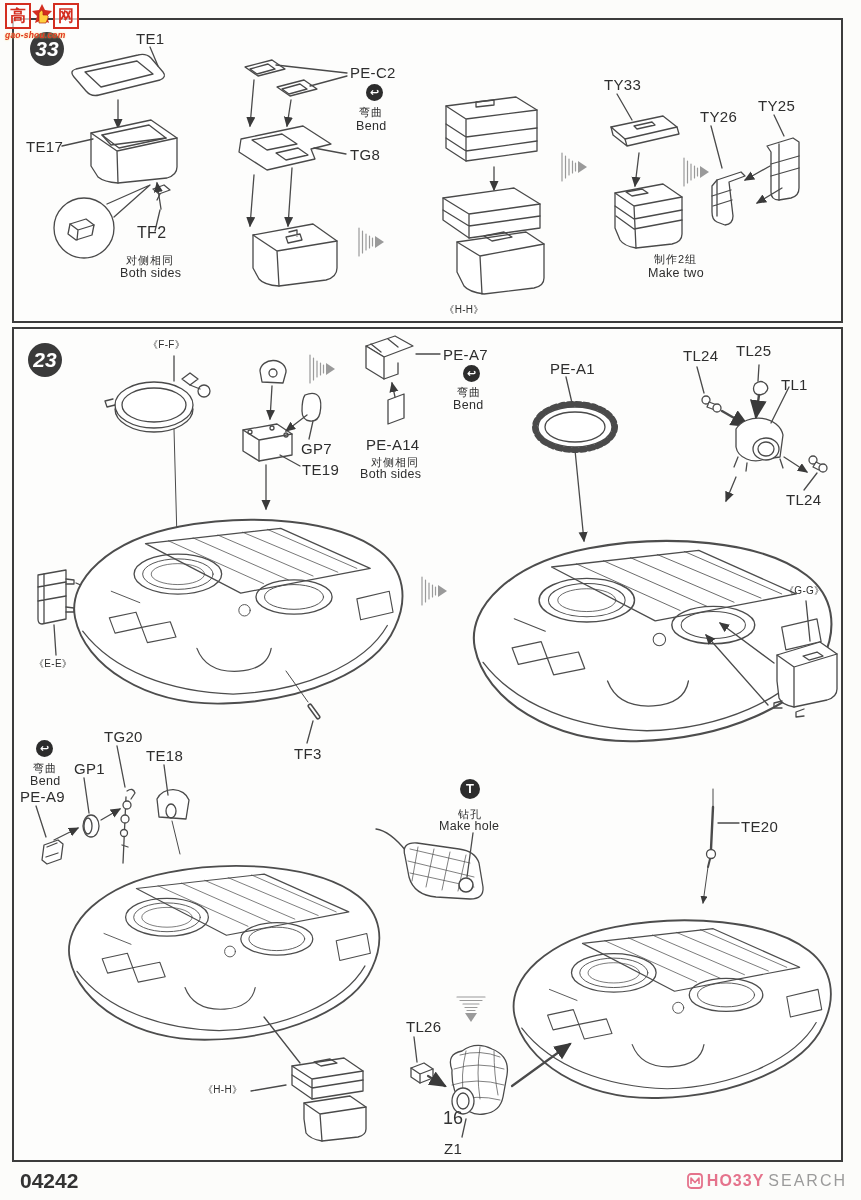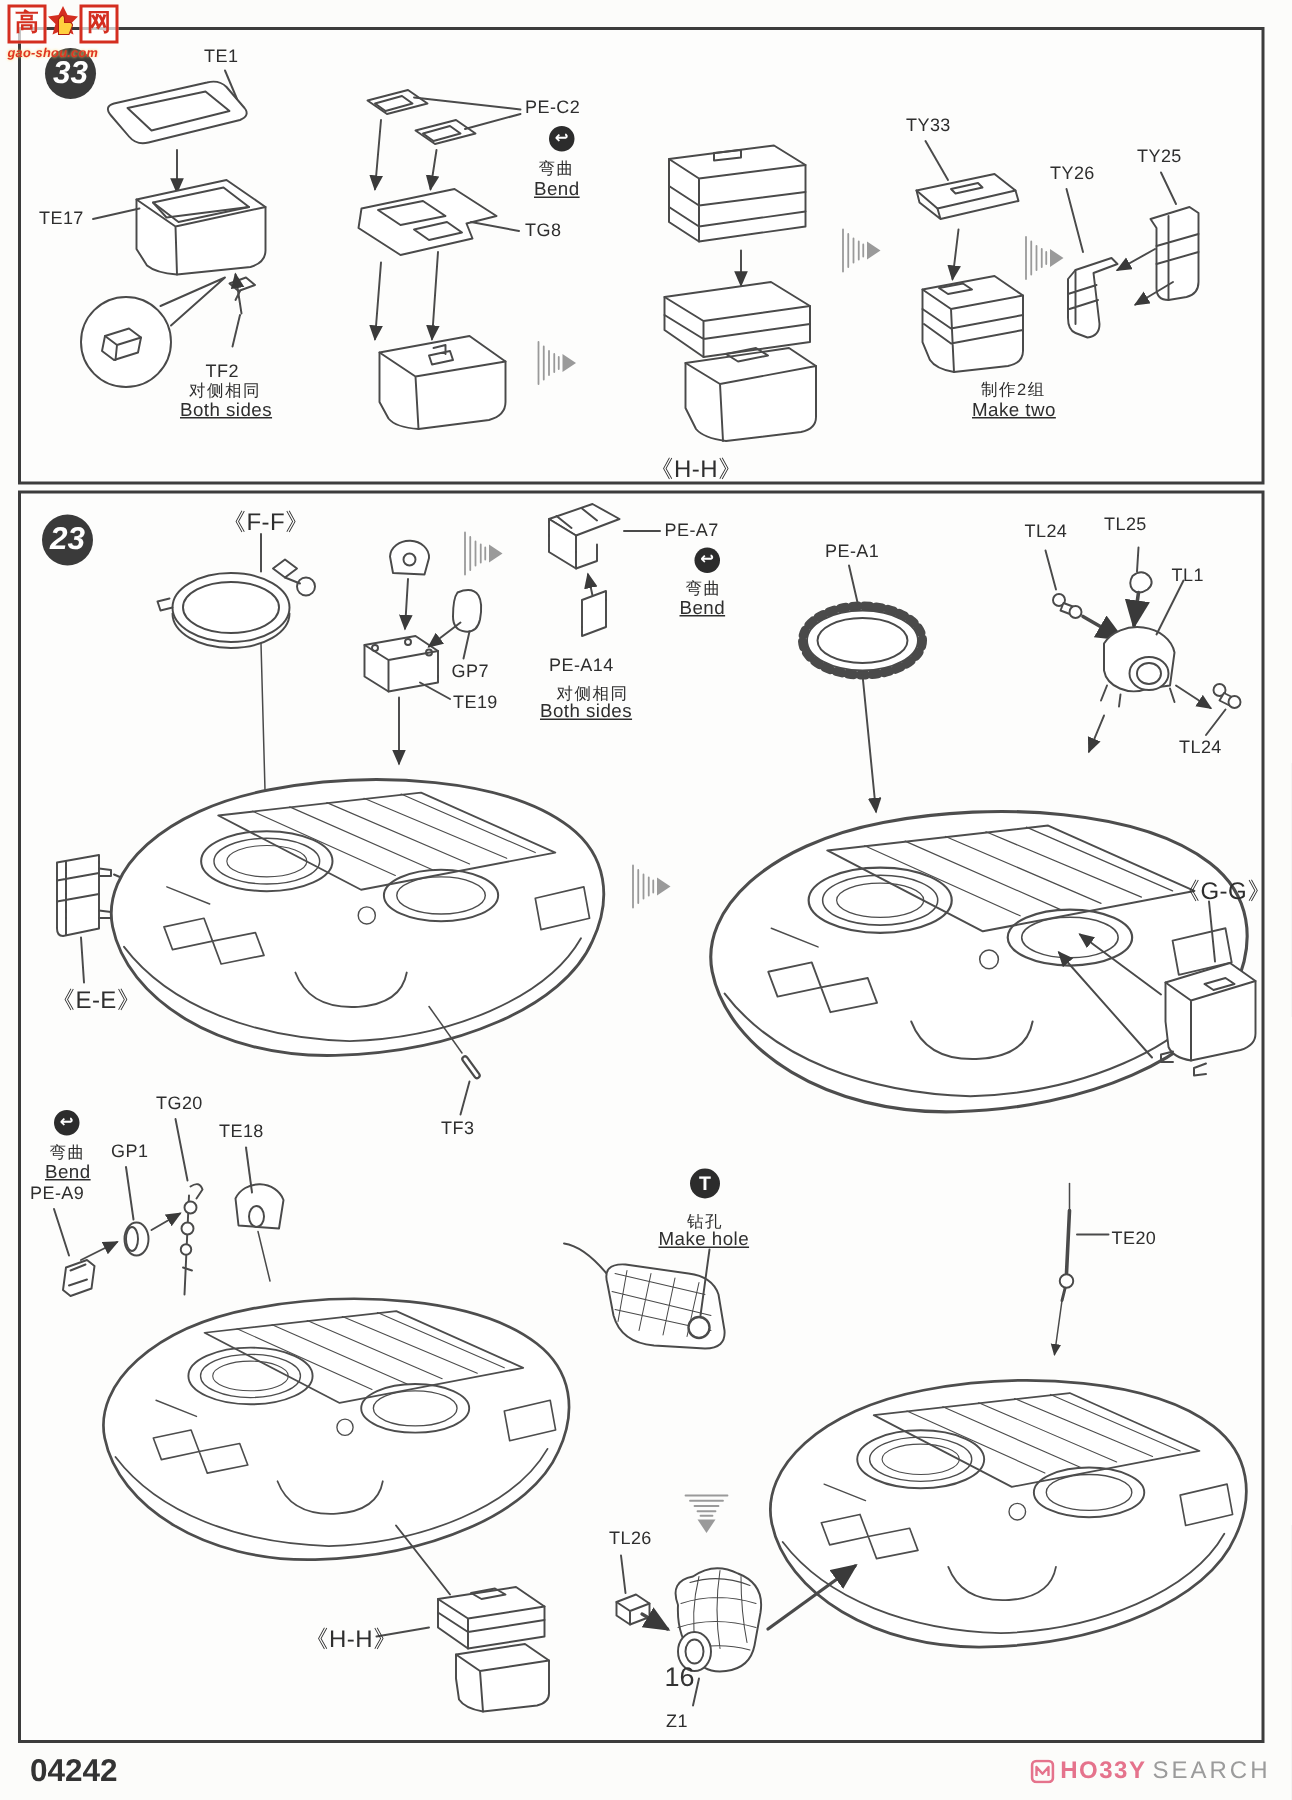--- a/index.html
+++ b/index.html
@@ -2,24 +2,24 @@
 <html><head>
 <meta charset="utf-8">
 <style>
   html,body{margin:0;padding:0;}
   body{background:#e8e8e6;font-family:"Liberation Sans","DejaVu Sans",sans-serif;}
   .page{position:relative;width:861px;height:1200px;background:#fcfcfa;overflow:hidden;margin:0 auto;}
   .panel{position:absolute;left:12px;width:831px;border:2px solid #3c3c3c;background:#fdfdfc;box-sizing:border-box;}
   #panel22{top:18px;height:305px;}
   #panel23{top:327px;height:835px;}
   .art{position:absolute;left:0;top:0;width:100%;height:100%;z-index:1;}
-  .lbl{position:absolute;font-size:12px;color:#2e2e2e;white-space:nowrap;z-index:3;letter-spacing:.3px;}
+  .lbl{position:absolute;font-size:15px;color:#2e2e2e;white-space:nowrap;z-index:3;letter-spacing:.3px;}
   .lbl.cn{font-size:11px;letter-spacing:1px;}
-  .lbl.sub{font-size:12.5px;text-decoration:underline;}
-  .lbl.section{font-size:16px;}
+  .lbl.sub{font-size:12.5px;}
+  .lbl.section{font-size:10px;}
   .badge{position:absolute;width:34px;height:34px;border-radius:50%;background:#3a3a3a;color:#fff;
          font-size:21px;font-weight:bold;line-height:34px;text-align:center;z-index:4;font-style:italic;}
   .sym{position:absolute;width:17px;height:17px;border-radius:50%;background:#2c2c2c;color:#fff;
        font-size:11px;font-weight:bold;line-height:17px;text-align:center;z-index:3;}
   .sym.big{width:20px;height:20px;line-height:20px;font-size:13px;}
   
   .wm{position:absolute;left:5px;top:3px;z-index:6;width:80px;}
   .wm-row{display:flex;align-items:center;}
   .wm-box{display:inline-block;width:22px;height:22px;border:2px solid #d42e20;color:#d42e20;background:rgba(255,255,255,.7);
           font-size:16px;font-weight:bold;line-height:22px;text-align:center;}
@@ -159,21 +159,21 @@
         </g>
         <line x1="697" y1="106" x2="708" y2="148"></line>
         <line x1="760" y1="95" x2="770" y2="116"></line>
         <line x1="756" y1="146" x2="731" y2="160" marker-end="url(#ah1)"></line>
         <line x1="768" y1="168" x2="743" y2="183" marker-end="url(#ah1)"></line>
       </g>
     </svg>
 
     <div class="lbl" style="left:122px;top:10px">TE1</div>
     <div class="lbl" style="left:12px;top:118px">TE17</div>
-    <div class="lbl" style="left:123px;top:220px;font-size:12px">TF2</div>
+    <div class="lbl" style="left:123px;top:204px;font-size:16px">TF2</div>
     <div class="lbl cn" style="left:112px;top:233px">对侧相同</div>
     <div class="lbl sub" style="left:106px;top:246px">Both sides</div>
     <div class="lbl" style="left:336px;top:44px">PE-C2</div>
     <div class="sym" style="left:352px;top:64px">↩</div>
     <div class="lbl cn" style="left:345px;top:85px">弯曲</div>
     <div class="lbl sub" style="left:342px;top:99px">Bend</div>
     <div class="lbl" style="left:336px;top:126px">TG8</div>
     <div class="lbl section" style="left:405px;top:283px;width:90px;text-align:center">《H-H》</div>
     <div class="lbl" style="left:590px;top:56px">TY33</div>
     <div class="lbl cn" style="left:640px;top:232px">制作2组</div>

